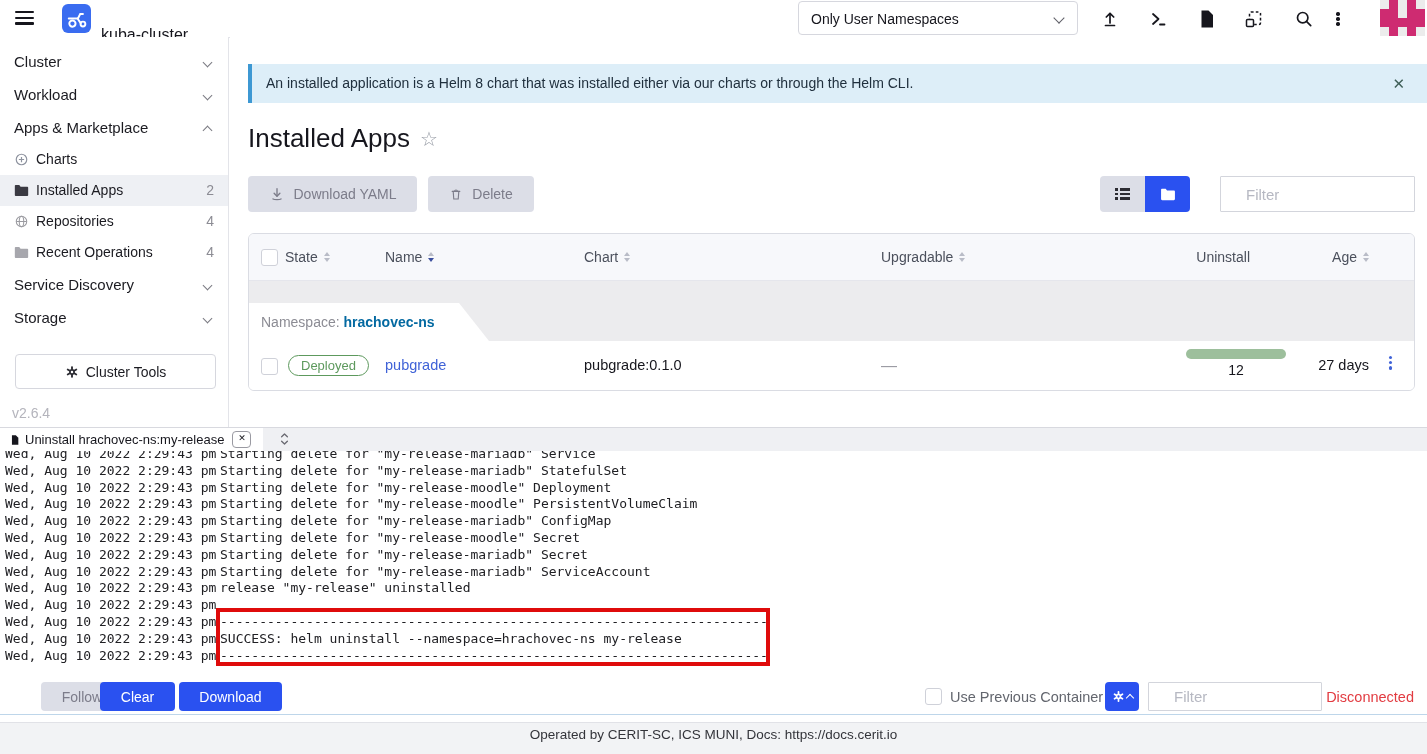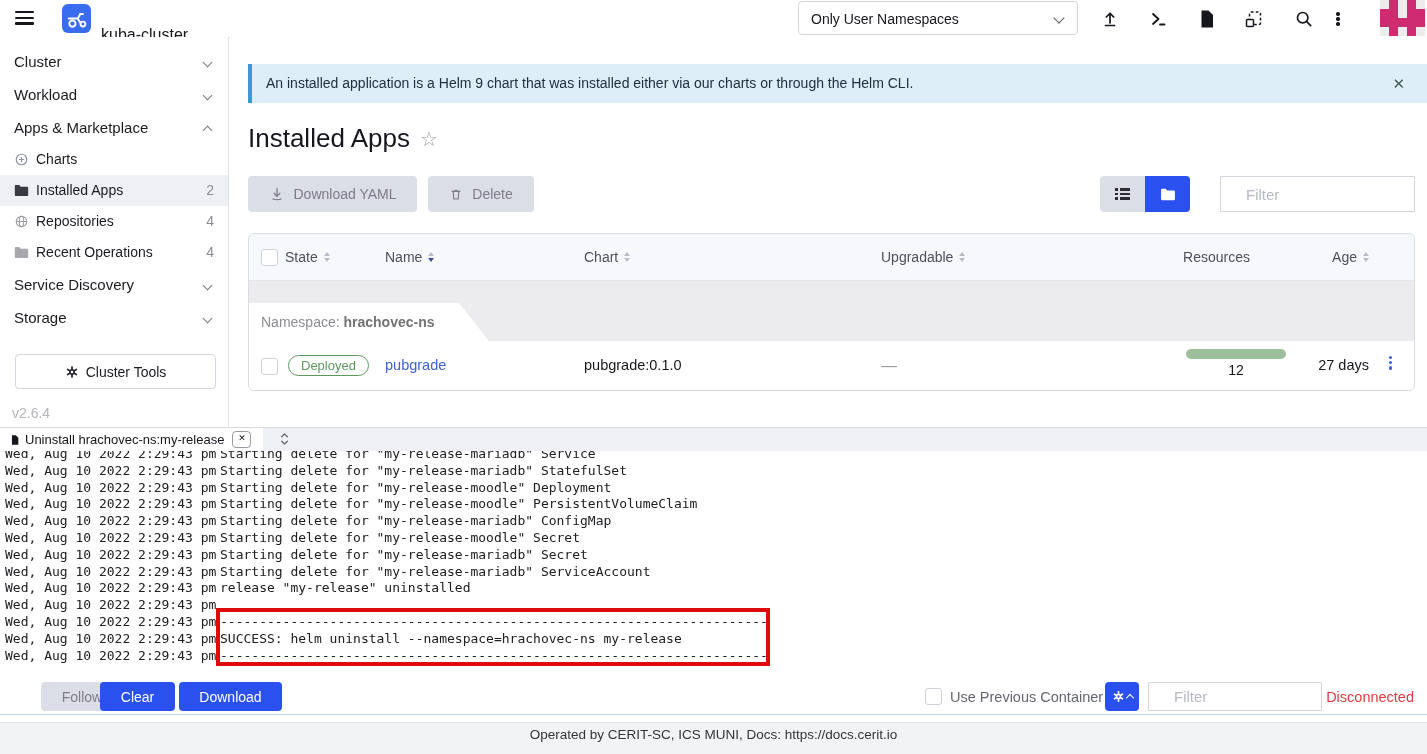--- a/index.html
+++ b/index.html
@@ -64,21 +64,21 @@
   .c-upg{width:230px;} .c-res{width:139px;justify-content:flex-end;} .c-age{width:119px;justify-content:flex-end;}
   .checkbox{display:inline-block;width:17px;height:17px;border:1px solid #cfd1d9;border-radius:3px;background:#fff;box-sizing:border-box;cursor:pointer;}
   .sort{display:inline-flex;flex-direction:column;gap:2.5px;}
   .sort i{display:block;width:0;height:0;border-left:3.5px solid transparent;border-right:3.5px solid transparent;}
   .sort .up{border-bottom:4px solid #b9bcc7;}
   .sort .dn{border-top:4px solid #b9bcc7;}
   .sort.active .dn{border-top-color:#3b4f9e;}
   .group-row{position:relative;height:60px;background:#ececee;}
   .ns-tab{position:absolute;left:0;bottom:0;height:38px;width:240px;background:#fff;
           clip-path:polygon(0 0,210px 0,240px 38px,0 38px);line-height:38px;padding-left:12px;box-sizing:border-box;font-size:14px;}
-  .ns-tab .lab{color:#8c8c94;} .ns-tab .val{color:#737373;font-weight:bold;}
+  .ns-tab .lab{color:#8c8c94;} .ns-tab .val{color:#0369a1;font-weight:bold;}
   .data-row{position:relative;height:51px;background:#fff;}
   .data-row .cb{position:absolute;left:12px;top:17px;}
   .pill{position:absolute;left:39px;top:14px;border:1px solid #5d995d;color:#5d995d;border-radius:20px;font-size:13px;padding:2px 12px;}
   .link{position:absolute;left:136px;top:16px;color:#3f62d7;font-size:14.5px;cursor:pointer;}
   .chart-cell{position:absolute;left:335px;top:16px;font-size:14.5px;color:#16161d;}
   .upg-cell{position:absolute;left:632px;top:16px;color:#9a9aa2;}
   .res-cell{position:absolute;left:937px;top:8px;width:100px;text-align:center;}
   .res-bar{width:100px;height:10px;border-radius:5px;background:#9dbf9c;}
   .res-val{font-size:14px;color:#16161d;margin-top:3px;}
   .age-cell{position:absolute;left:1020px;top:16px;width:100px;text-align:right;font-size:14.5px;color:#16161d;}
@@ -270,21 +270,21 @@
       <span>Cluster Tools</span>
     </div>
     <div class="version">v2.6.4</div>
   </div>
 
   <div class="scroll-thumb"></div>
 
   <div class="main">
 
     <div class="banner">
-      <span>An installed application is a Helm 9 chart that was installed either via our charts or through the Helm CLI.</span>
+      <span>An installed application is a Helm 8 chart that was installed either via our charts or through the Helm CLI.</span>
       <span class="close">✕</span>
     </div>
 
     <div class="page-title">
       <span>Installed Apps</span>
       <span class="star">☆</span>
     </div>
 
     <div class="gbtn" style="left:18px;width:169px;">
       <svg width="16" height="16" viewBox="0 0 20 20" fill="none" stroke="#7c7c8a" stroke-width="1.7" stroke-linecap="round" stroke-linejoin="round">
@@ -356,21 +356,21 @@
             </span>
         </div>
         <div class="th c-upg">
           <span>Upgradable</span>
           <span class="sort">
               <i class="up"></i>
               <i class="dn"></i>
             </span>
         </div>
         <div class="th c-res">
-          <span>Resources</span>
+          <span>Uninstall</span>
         </div>
         <div class="th c-age">
           <span>Age</span>
           <span class="sort">
               <i class="up"></i>
               <i class="dn"></i>
             </span>
         </div>
       </div>
 

